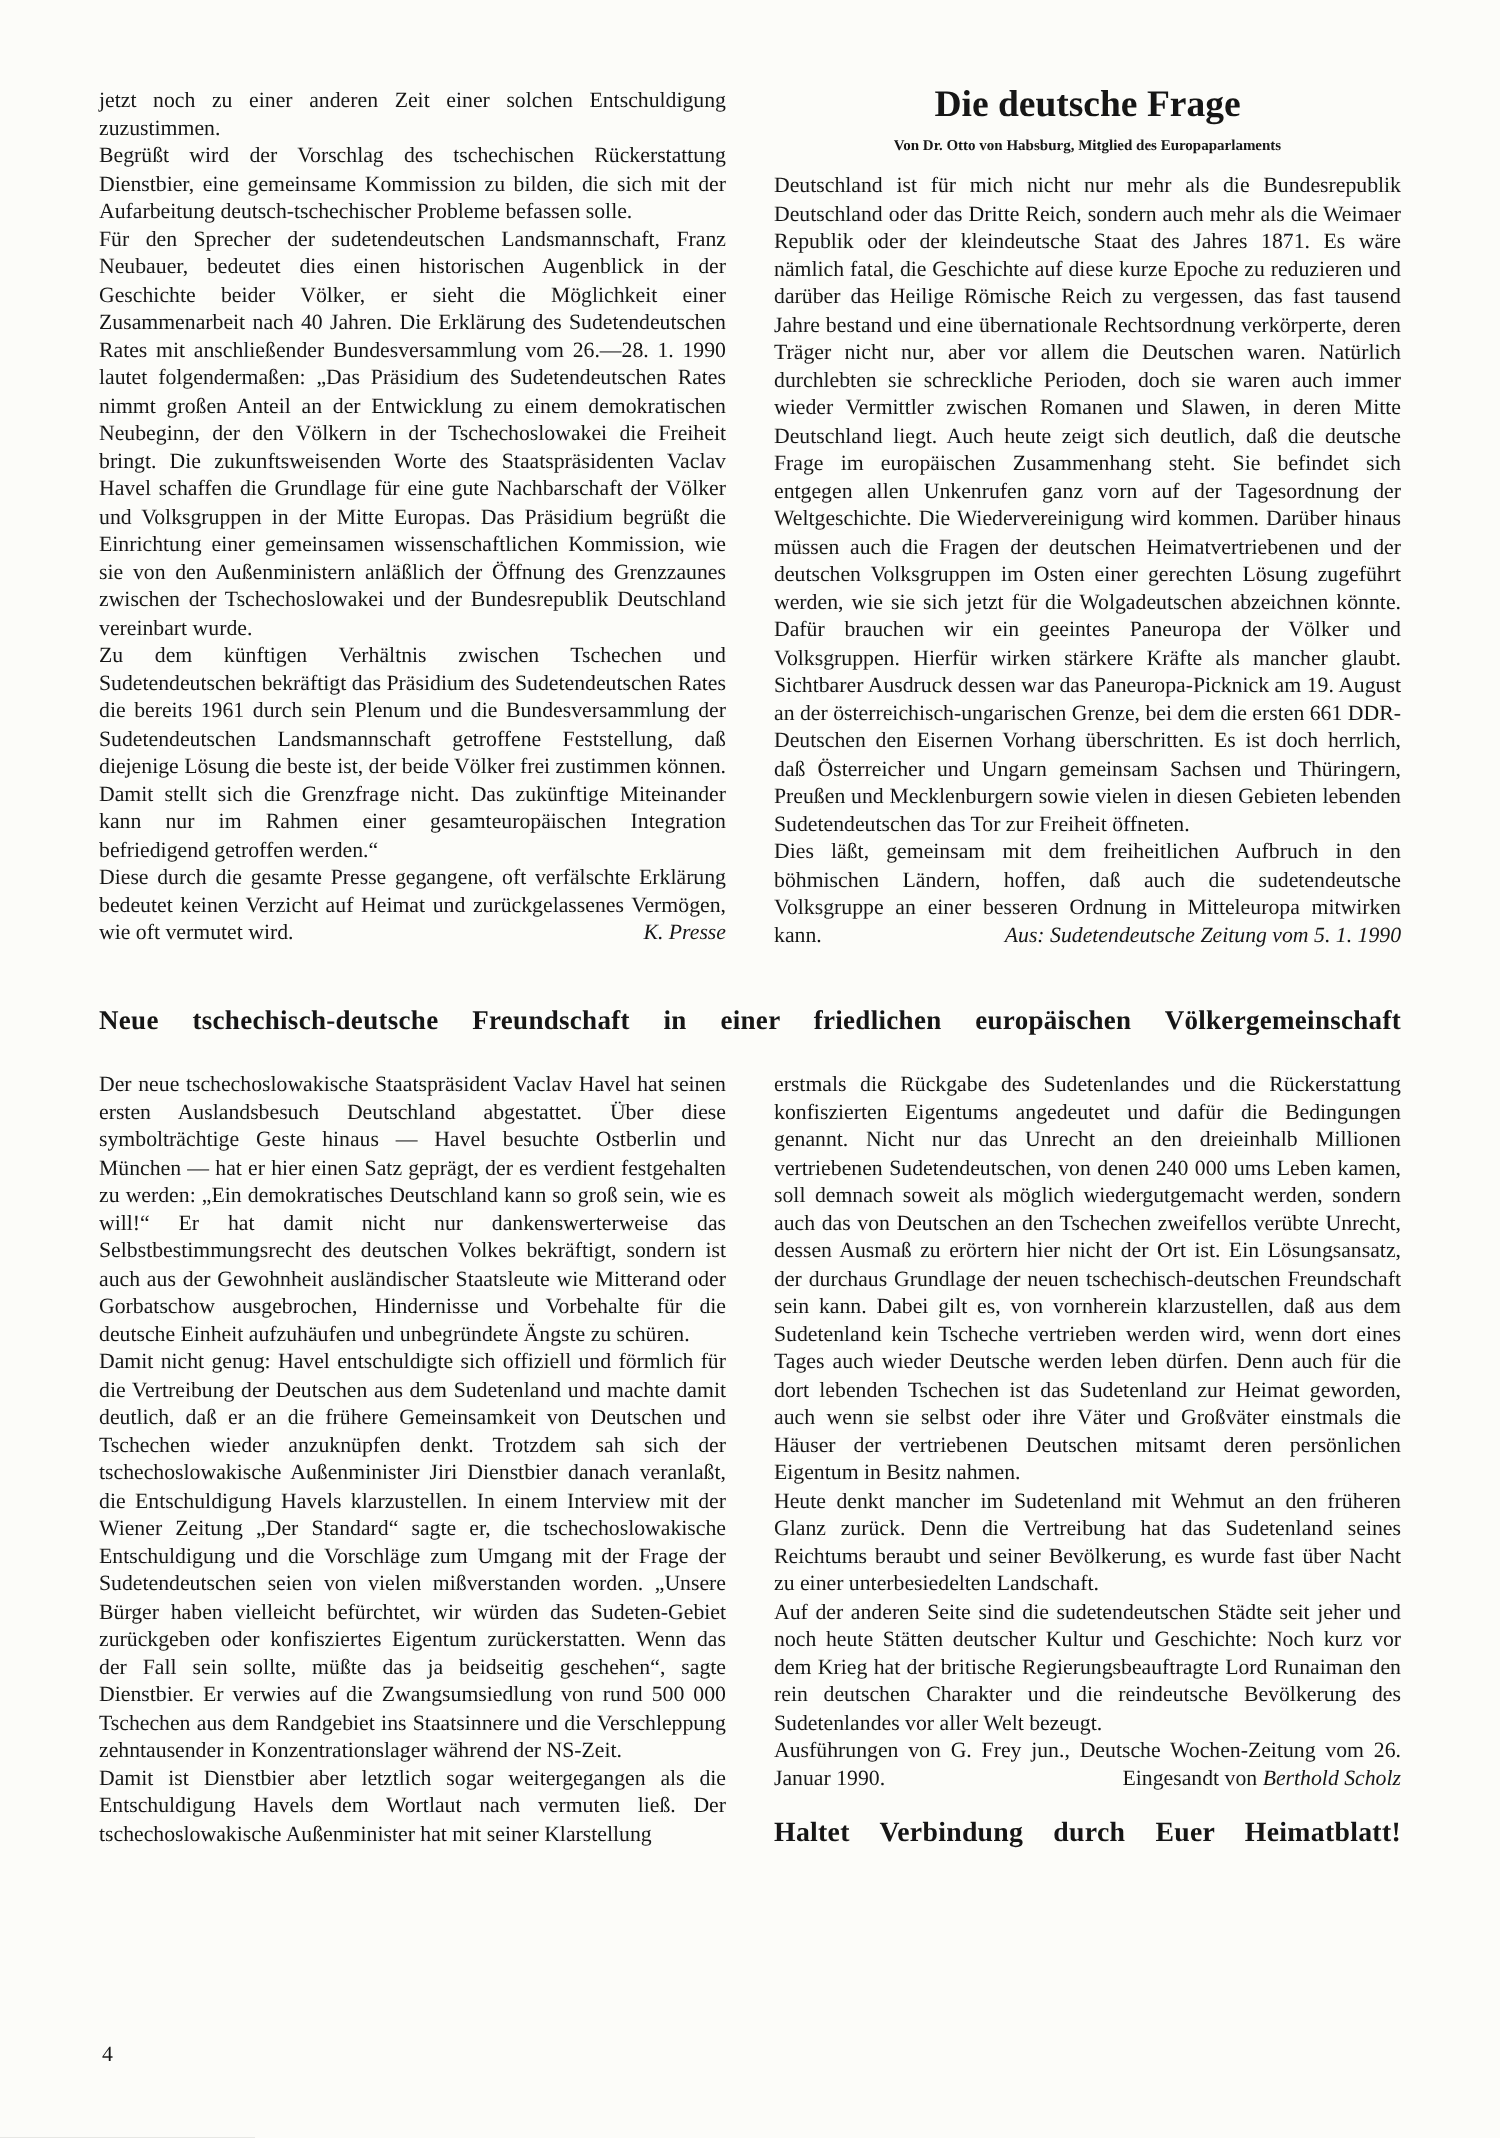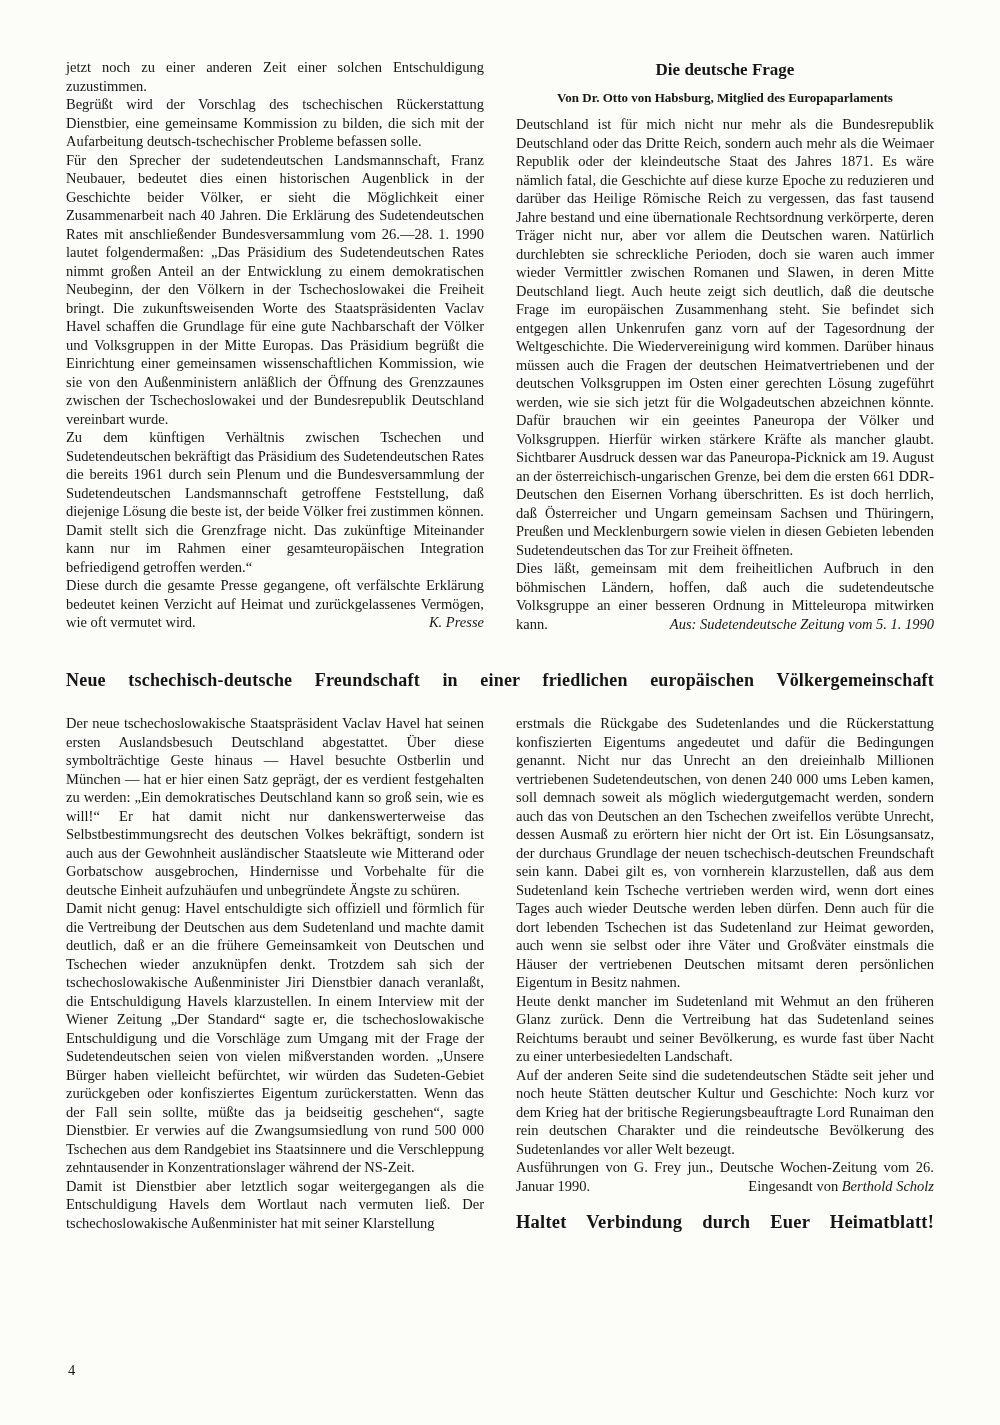--- a/index.html
+++ b/index.html
@@ -30,28 +30,28 @@
     margin: 0;
     font-size: 14.5px;
     line-height: 18.5px;
     text-align: justify;
     hyphens: auto;
     -webkit-hyphens: auto;
   }
   .para + .para { margin-top: 0; }
   .article-title {
     margin: 0 0 7px 0;
-    font-size: 17px;
+    font-size: 25px;
     line-height: 24px;
     font-weight: bold;
     text-align: center;
   }
   .article-byline {
     margin: 0 0 9px 0;
-    font-size: 13px;
+    font-size: 10px;
     line-height: 17px;
     font-weight: bold;
     text-align: center;
   }
   .sig {
     float: right;
     font-style: italic;
     padding-left: 12px;
   }
   .main-headline {

